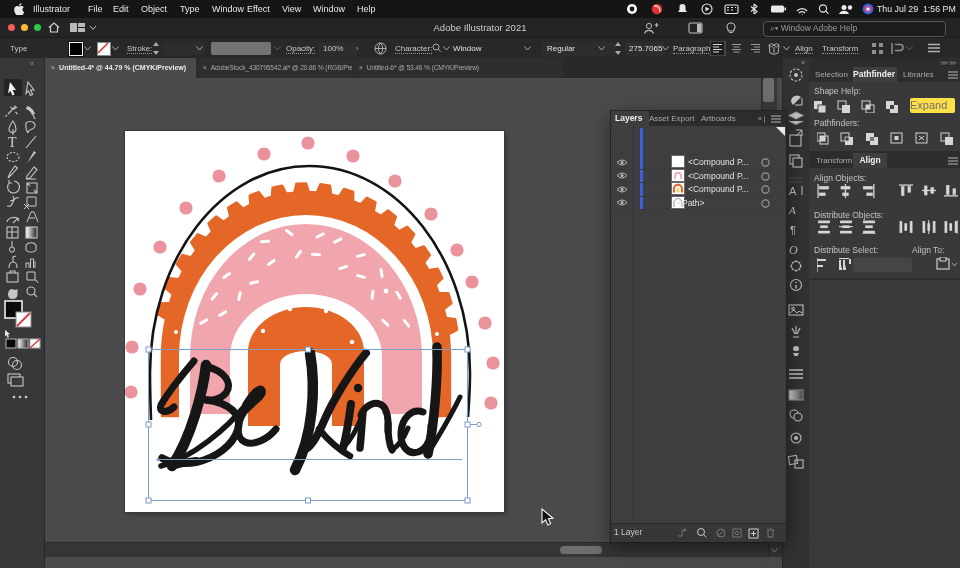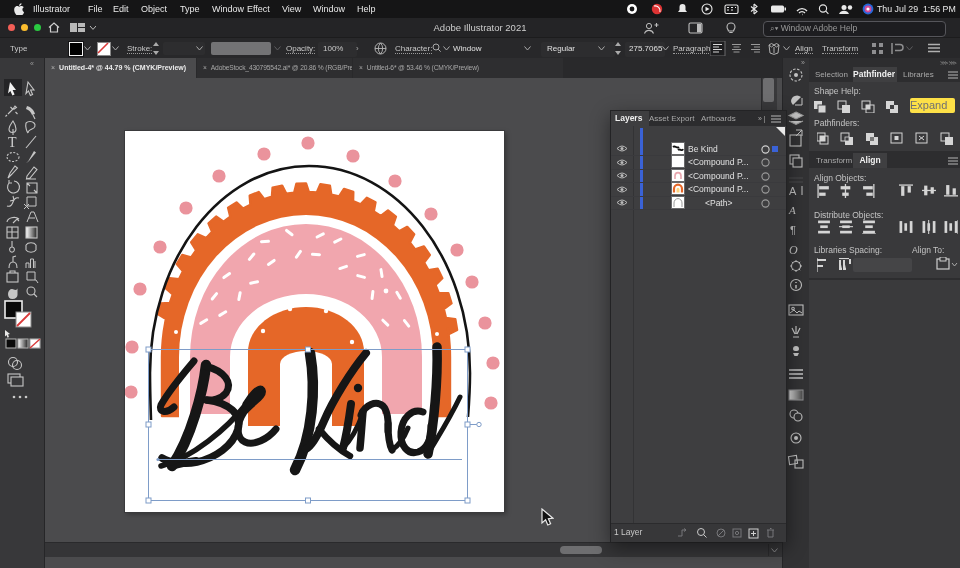--- a/index.html
+++ b/index.html
@@ -557,21 +557,21 @@
         <rect x="5" y="3" width="2.5" height="7"></rect>
         <rect x="10" y="1" width="2.5" height="11"></rect>
         <path d="M6.2 0 v13" stroke="#d5d5d5" stroke-width="1"></path>
       </svg>
 <svg class="abs" style="left:135px;top:162px" width="14" height="14" viewBox="0 0 13 13" fill="#d5d5d5">
         <rect x="0.5" y="1" width="2.5" height="11"></rect>
         <rect x="5" y="3" width="2.5" height="7"></rect>
         <rect x="10" y="1" width="2.5" height="11"></rect>
         <path d="M13 0 v13" stroke="#d5d5d5" stroke-width="1"></path>
       </svg>
-<div class="abs lbl" style="left:5px;top:187px">Libraries Spacing:</div>
+<div class="abs lbl" style="left:5px;top:187px">Distribute Select:</div>
 <div class="abs lbl" style="left:103px;top:187px">Align To:</div>
 <svg class="abs" style="left:8px;top:200px" width="40" height="14" viewBox="0 0 40 14" fill="#d5d5d5">
 <g>
           <path d="M0 2 h9 M0 8 h6" stroke="#d5d5d5" stroke-width="2"></path>
           <path d="M0 0 v14" stroke="#d5d5d5" stroke-width="1.2"></path>
         </g>
 <g transform="translate(22,0)">
           <path d="M2 0 h8 M2 6 h5" stroke="#d5d5d5" stroke-width="2" transform="rotate(90 5 7) translate(-3,-5)"></path>
           <path d="M1 2 v9 h2 M5 2 v9 h2" stroke="#d5d5d5" stroke-width="2"></path>
           <path d="M0 0.5 h10" stroke="#d5d5d5" stroke-width="1.2"></path>
@@ -590,36 +590,20 @@
 <div class="abs" style="left:0;top:0;width:175px;height:15px;background:#2c2c2e"></div>
 <div class="abs" style="left:0;top:0;width:34px;height:15px;background:#3e3e40;color:#f0f0f0;font-weight:bold;line-height:15px;padding-left:4px">Layers</div>
 <div class="abs" style="left:38px;top:0;color:#a9a9a9;line-height:15px;font-size:8px">Asset Export</div>
 <div class="abs" style="left:90px;top:0;color:#a9a9a9;line-height:15px;font-size:8px">Artboards</div>
 <div class="abs" style="left:147px;top:0;color:#a9a9a9;line-height:15px;font-size:7px">» |</div>
 <svg class="abs" style="left:160px;top:4px" width="10" height="8">
         <path d="M0 1 h10 M0 4 h10 M0 7 h10" stroke="#b5b5b5" stroke-width="1.2"></path>
       </svg>
 <div class="abs" style="left:0;top:15px;width:22px;height:397px;border-right:1px solid #333335"></div>
 <div class="abs" style="left:29px;top:17px;width:3px;height:81px;background:#3a62d6"></div>
-<div class="abs" style="left:0;top:30.5px;width:175px;height:13.5px;border-bottom:1px solid #3a3a3d">
-<svg class="abs" style="left:5px;top:3.5px" width="12" height="7" viewBox="0 0 12 7">
-          <path d="M1 3.5 Q6 -1.5 11 3.5 Q6 8.5 1 3.5 Z" fill="none" stroke="#b9b9b9"></path>
-          <circle cx="6" cy="3.5" r="1.5" fill="#b9b9b9"></circle>
-        </svg>
-<div class="abs" style="left:61px;top:1px;width:12px;height:11px;background:#fff;outline:1px solid #68686a">
-<svg width="12" height="11">
-            <path d="M1 4 C3 2 5 6 7 4 M6 7 C8 5 10 9 11 6" stroke="#111" stroke-width="1.8" fill="none"></path>
-          </svg>
-</div>
-<div class="abs" style="left:77px;top:2px;color:#e2e2e2">Be Kind</div>
-<svg class="abs" style="left:150px;top:3px" width="9" height="9">
-          <circle cx="4.5" cy="4.5" r="3.6" fill="none" stroke="#d0d0d0" stroke-width="1.1"></circle>
-        </svg>
-<div class="abs" style="left:161px;top:4px;width:6px;height:6px;background:#3a62d6"></div>
-</div>
 <div class="abs" style="left:0;top:44.0px;width:175px;height:13.5px;border-bottom:1px solid #3a3a3d">
 <svg class="abs" style="left:5px;top:3.5px" width="12" height="7" viewBox="0 0 12 7">
           <path d="M1 3.5 Q6 -1.5 11 3.5 Q6 8.5 1 3.5 Z" fill="none" stroke="#b9b9b9"></path>
           <circle cx="6" cy="3.5" r="1.5" fill="#b9b9b9"></circle>
         </svg>
 <div class="abs" style="left:61px;top:1px;width:12px;height:11px;background:#fff;outline:1px solid #68686a">
 </div>
 <div class="abs" style="left:77px;top:2px;color:#e2e2e2">&lt;Compound P...</div>
 <svg class="abs" style="left:150px;top:3px" width="9" height="9">
           <circle cx="4.5" cy="4.5" r="3.6" fill="none" stroke="#9a9a9a" stroke-width="1.1"></circle>
@@ -659,21 +643,21 @@
 <div class="abs" style="left:0;top:84.5px;width:175px;height:13.5px;border-bottom:1px solid #3a3a3d">
 <svg class="abs" style="left:5px;top:3.5px" width="12" height="7" viewBox="0 0 12 7">
           <path d="M1 3.5 Q6 -1.5 11 3.5 Q6 8.5 1 3.5 Z" fill="none" stroke="#b9b9b9"></path>
           <circle cx="6" cy="3.5" r="1.5" fill="#b9b9b9"></circle>
         </svg>
 <div class="abs" style="left:61px;top:1px;width:12px;height:11px;background:#fff;outline:1px solid #68686a">
 <svg width="12" height="11">
             <path d="M2 10 L2 6 A4 4.4 0 1 1 10 6 L10 10" fill="none" stroke="#999" stroke-width="1"></path>
           </svg>
 </div>
-<div class="abs" style="left:94px;top:2px;color:#e2e2e2">&lt;Path&gt;</div>
+<div class="abs" style="left:66px;top:2px;color:#e2e2e2">&lt;Path&gt;</div>
 <svg class="abs" style="left:150px;top:3px" width="9" height="9">
           <circle cx="4.5" cy="4.5" r="3.6" fill="none" stroke="#9a9a9a" stroke-width="1.1"></circle>
         </svg>
 </div>
 <svg class="abs" style="left:165px;top:16px" width="9" height="9">
         <path d="M9 0 v9 L0 0 Z" fill="#e8e8e8"></path>
       </svg>
 <div class="abs" style="left:0;top:412px;width:175px;height:18px;background:#373739;border-top:1px solid #2b2b2d;color:#c9c9c9">
 <div class="abs" style="left:3px;top:3px">1 Layer</div>
 <svg class="abs" style="left:66px;top:3px" width="105" height="12" viewBox="0 0 105 12" fill="none" stroke="#77777a" stroke-width="1">

